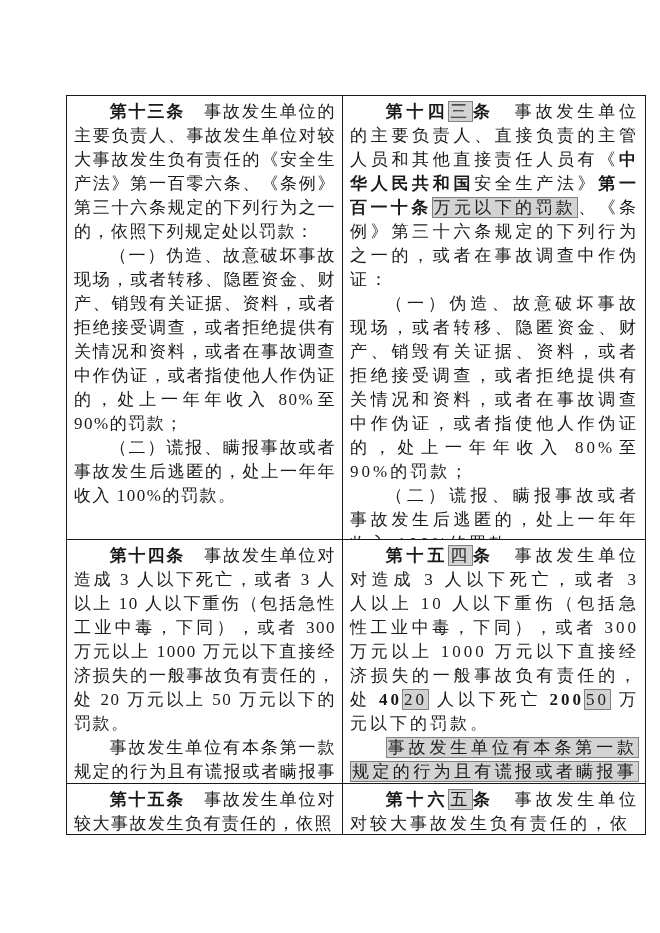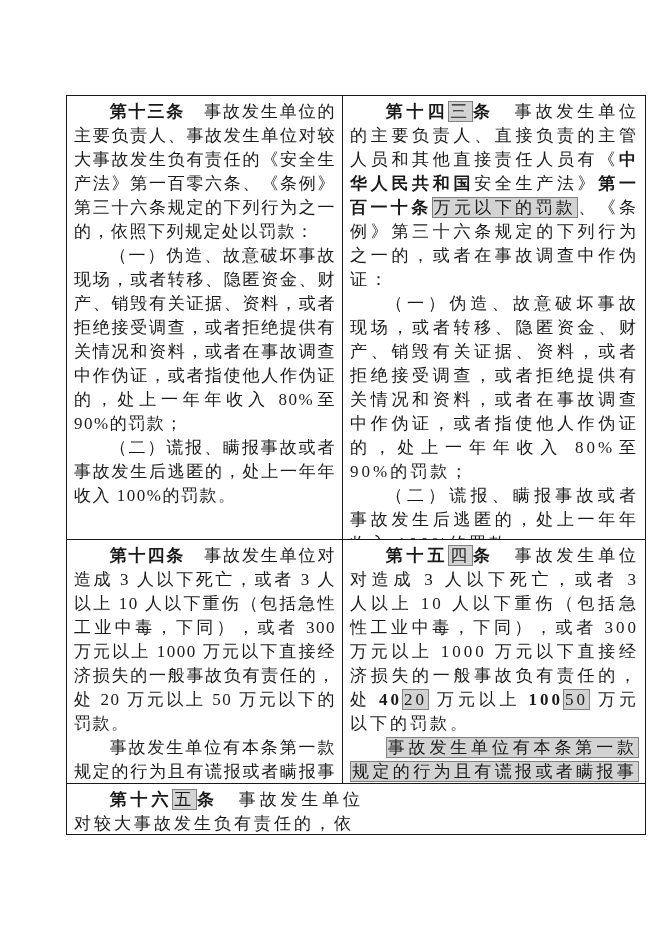--- a/index.html
+++ b/index.html
@@ -84,23 +84,26 @@
           <p class="para"><span>（一）伪造、故意破坏事故现场，或者转移、隐匿资金、财产、销毁有关证据、资料，或者拒绝接受调查，或者拒绝提供有关情况和资料，或者在事故调查中作伪证，或者指使他人作伪证的，处上一年年收入 80%至 90%的罚款；</span></p>
           <p class="para"><span>（二）谎报、瞒报事故或者事故发生后逃匿的，处上一年年收入 100%的罚款。</span></p>
         </div>
       </div>
       <div class="row row-2">
         <div class="cell left">
           <p class="para"><span class="b">第十四条</span><span>　事故发生单位对造成 3 人以下死亡，或者 3 人以上 10 人以下重伤（包括急性工业中毒，下同），或者 300 万元以上 1000 万元以下直接经济损失的一般事故负有责任的，处 20 万元以上 50 万元以下的罚款。</span></p>
           <p class="para"><span>事故发生单位有本条第一款规定的行为且有谎报或者瞒报事故情节的，处 50 万元的罚款。</span></p>
         </div>
         <div class="cell right">
-          <p class="para"><span class="b">第十五</span><span class="del">四</span><span class="b">条</span><span>　事故发生单位对造成 3 人以下死亡，或者 3 人以上 10 人以下重伤（包括急性工业中毒，下同），或者 300 万元以上 1000 万元以下直接经济损失的一般事故负有责任的，处 </span><span class="b">40</span><span class="del">20</span><span> 万元以上 </span><span class="b">100</span><span class="del">50</span><span> 万元以下的罚款。</span></p>
+          <p class="para"><span class="b">第十五</span><span class="del">四</span><span class="b">条</span><span>　事故发生单位对造成 3 人以下死亡，或者 3 人以上 10 人以下重伤（包括急性工业中毒，下同），或者 300 万元以上 1000 万元以下直接经济损失的一般事故负有责任的，处 </span><span class="b">40</span><span class="del">20</span><span> 人以下死亡 </span><span class="b">200</span><span class="del">50</span><span> 万元以下的罚款。</span></p>
           <p class="para"><span class="del">事故发生单位有本条第一款规定的行为且有谎报或者瞒报事故情节的，处 50 万元的罚款。</span></p>
         </div>
       </div>
       <div class="row row-3">
+        <div class="cell left">
+          <p class="para"><span class="b">第十五条</span><span>　事故发生单位对较大事故发生负有责任的，依照</span></p>
+        </div>
         <div class="cell right">
           <p class="para"><span class="b">第十六</span><span class="del">五</span><span class="b">条</span><span>　事故发生单位对较大事故发生负有责任的，依</span></p>
         </div>
       </div>
     </div>
 </div>
 
 </body></html>

